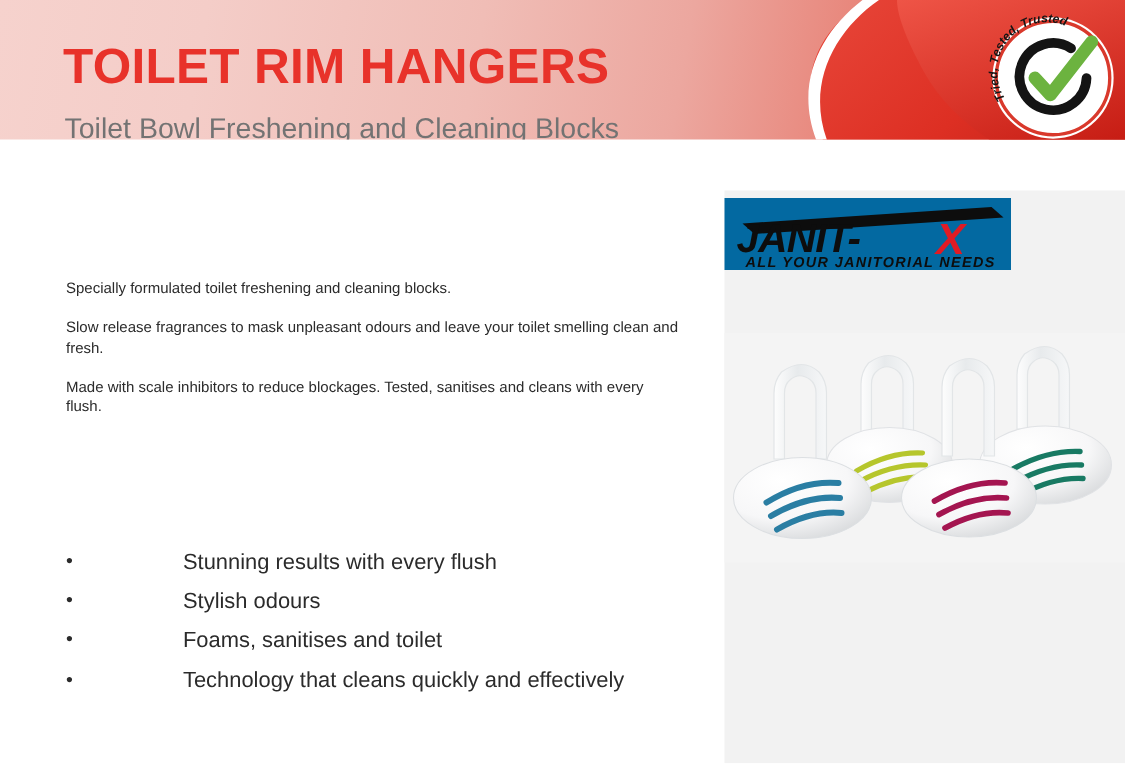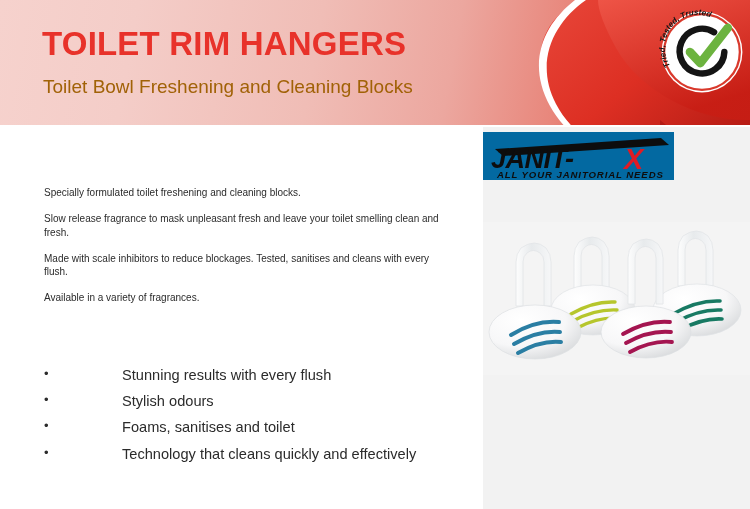--- a/index.html
+++ b/index.html
@@ -8,21 +8,21 @@
     width:750px;height:509px;
     background:#ffffff;
     font-family:"Liberation Sans", sans-serif;
     overflow:hidden;
     position:relative;
   }
   #page{position:relative;width:750px;height:509px;overflow:hidden;background:#fff;}
 
   
   .header{
-    position:absolute;left:0;top:0;width:750px;height:125px;
+    position:absolute;left:0;top:0;width:750px;height:93px;
     overflow:hidden;
   }
   .header-bg{
     position:absolute;left:0;top:0;width:750px;height:125px;
     background:linear-gradient(100deg,#f6d2cd 0%,#f4cdc8 18%,#f0bdb6 42%,#eca79f 60%,#e8877c 74%,#e15a4c 86%,#d9392c 96%);
   }
   
   .swoosh-wrap{
     position:absolute;left:520px;top:0;width:230px;height:180px;overflow:hidden;
   }
@@ -30,21 +30,21 @@
 
   
   .title{
     position:absolute;left:42px;top:27px;
     font-size:33px;font-weight:bold;letter-spacing:.2px;
     color:#e8322a;line-height:1.05;white-space:nowrap;
   }
   .subtitle{
     position:absolute;left:43px;top:76px;
     font-size:19px;font-weight:normal;
-    color:#a16207;line-height:1.2;white-space:nowrap;
+    color:#737373;line-height:1.2;white-space:nowrap;
   }
 
   
   .badge{position:absolute;left:659px;top:8px;width:86px;height:88px;}
 
   
   .right-panel{
     position:absolute;left:483px;top:127px;width:267px;height:382px;
     background:#f2f2f2;
   }
@@ -180,23 +180,22 @@
         <ellipse cx="163" cy="110" rx="45" ry="26" fill="url(#pw)" stroke="#dcdfe2" stroke-width="0.7"></ellipse>
         <path d="M140 112 q24 -14 47 -12" stroke="#a41550" stroke-width="3.8" fill="none" stroke-linecap="round"></path>
         <path d="M143 121 q23 -13 45 -11" stroke="#a41550" stroke-width="3.8" fill="none" stroke-linecap="round"></path>
         <path d="M147 130 q22 -12 42 -10" stroke="#a41550" stroke-width="3.8" fill="none" stroke-linecap="round"></path>
       </g>
     </svg>
   </div>
 
   <div class="body-copy">
     <p>Specially formulated toilet freshening and cleaning blocks.</p>
-    <p>Slow release fragrance to mask unpleasant fresh and leave your toilet smelling clean and fresh.</p>
+    <p>Slow release fragrances to mask unpleasant odours and leave your toilet smelling clean and fresh.</p>
     <p>Made with  scale inhibitors to reduce blockages. Tested, sanitises and cleans with every flush.</p>
-    <p>Available in a variety of fragrances.</p>
   </div>
 
   <div class="bullets">
     <div class="bullet-row">
       <span class="bullet-dot">•</span>
       <span class="bullet-text">Stunning results with every flush</span>
     </div>
     <div class="bullet-row">
       <span class="bullet-dot">•</span>
       <span class="bullet-text">Stylish odours</span>

